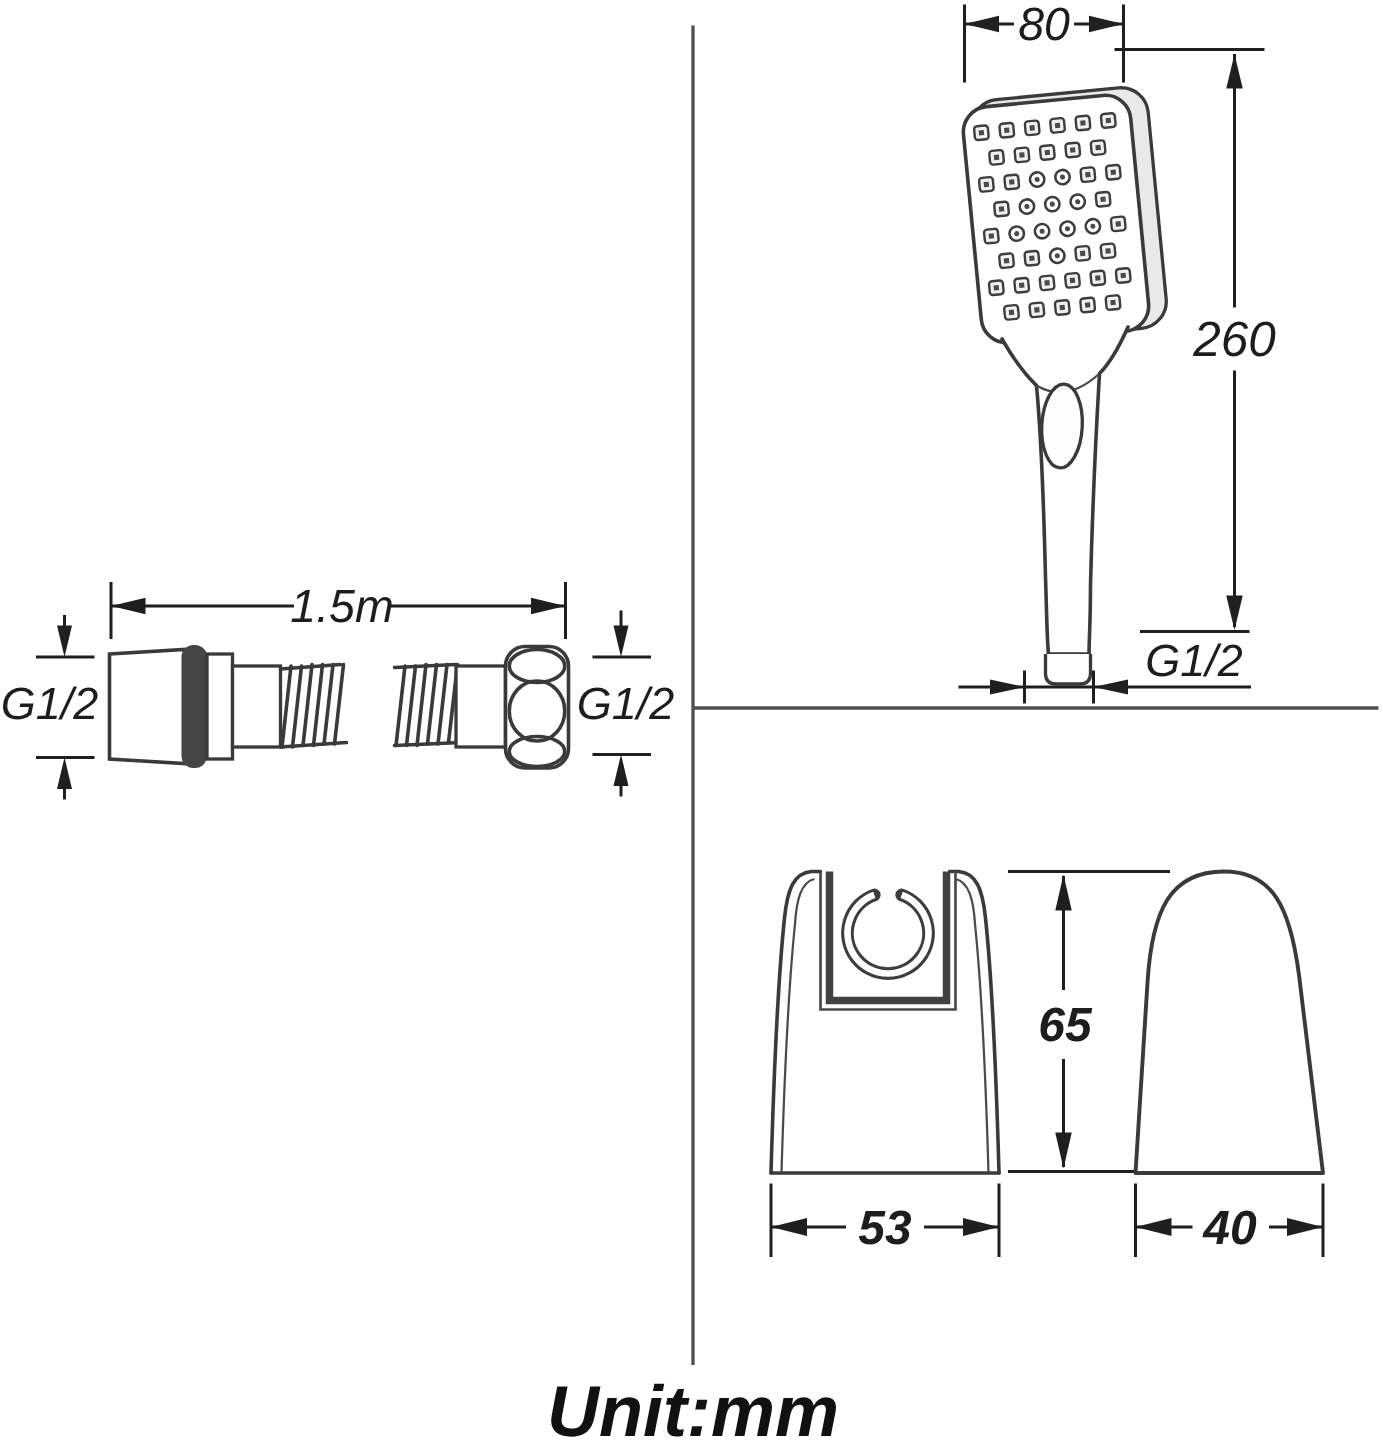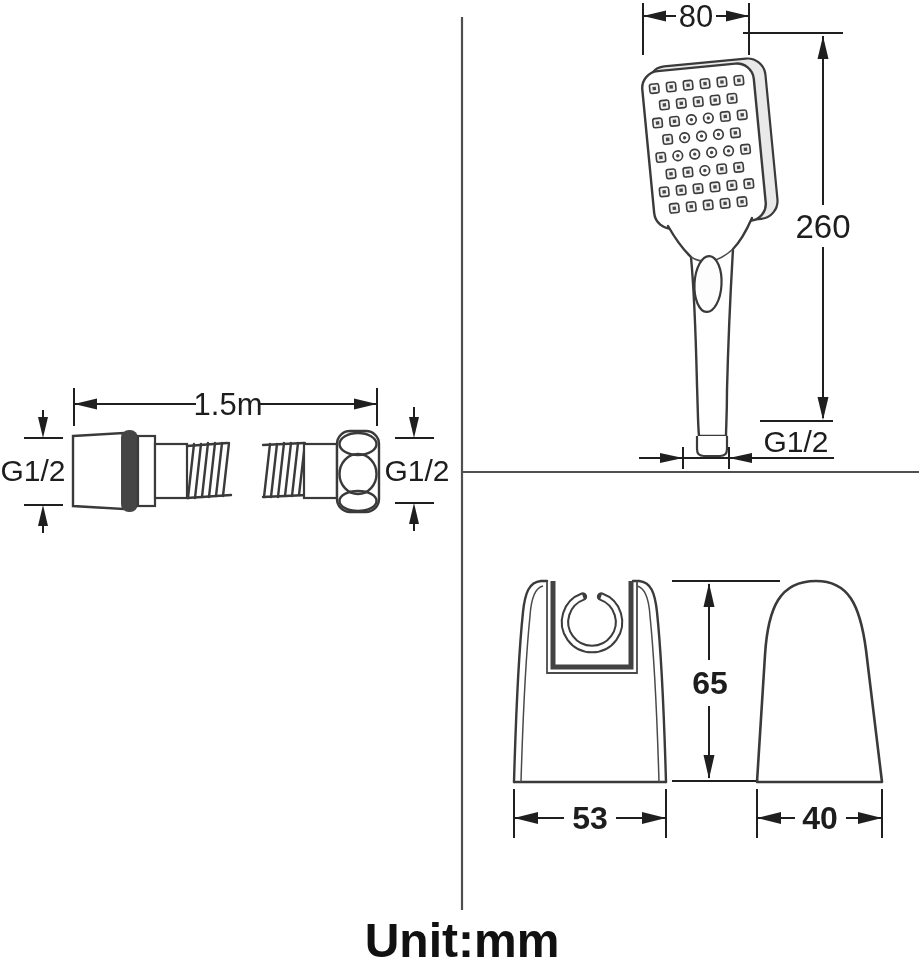--- a/index.html
+++ b/index.html
@@ -1,17 +1,17 @@
 <!DOCTYPE html>
 <html><head>
 <meta charset="utf-8">
 <style>
   html,body{margin:0;padding:0;background:#ffffff;}
   .stage{position:relative;width:922px;height:966px;background:#fff;overflow:hidden;
-         font-family:"Liberation Sans", sans-serif;}
+         font-family:"Liberation Sans", sans-serif;font-style:italic;}
   svg{display:block;}
   text{font-family:"Liberation Sans", sans-serif;fill:#1d1d1d;}
   .dim-num{font-size:31px;}
   .dim-num-lg{font-size:33px;}
   .dim-thread{font-size:30px;}
   .dim-bold{font-size:32px;font-weight:bold;}
   .unit-text{font-size:48px;font-weight:bold;fill:#111;}
   .outline{fill:none;stroke:#3a3a3a;stroke-width:2.4;stroke-linejoin:round;stroke-linecap:round;}
   .outline-thin{fill:none;stroke:#4a4a4a;stroke-width:1.5;}
   .dimline{stroke:#1f1f1f;stroke-width:2;fill:none;}

